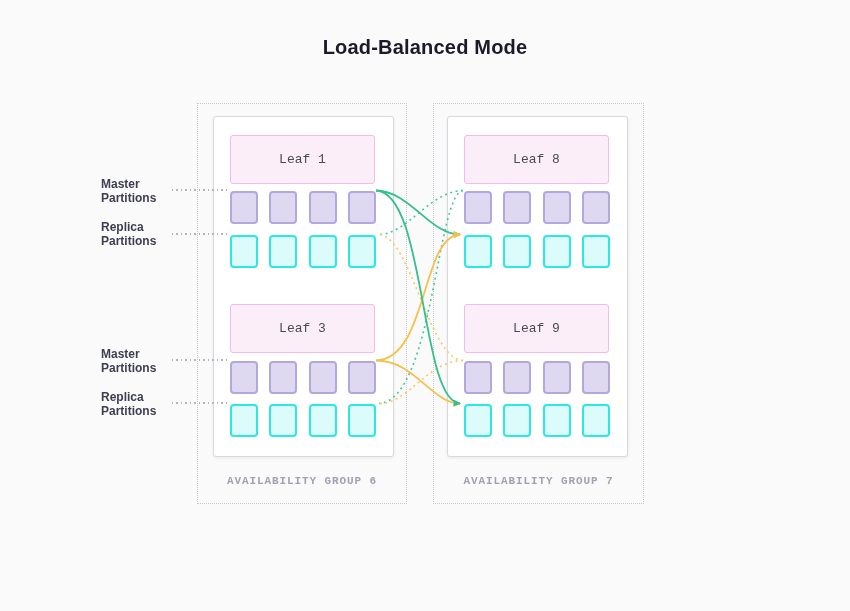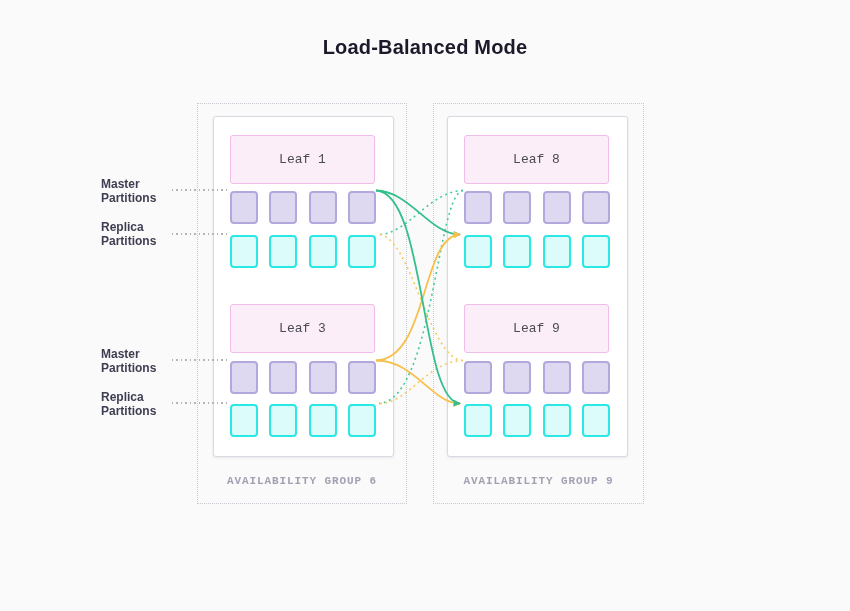--- a/index.html
+++ b/index.html
@@ -150,21 +150,21 @@
         <div class="sq master"></div>
         <div class="sq master"></div>
       </div>
       <div class="prow row-rb">
         <div class="sq replica"></div>
         <div class="sq replica"></div>
         <div class="sq replica"></div>
         <div class="sq replica"></div>
       </div>
     </div>
-    <div class="group-label">AVAILABILITY GROUP 9</div>
+    <div class="group-label">AVAILABILITY GROUP 7</div>
   </section>
 
   <svg class="connections" width="850" height="611" viewBox="0 0 850 611">
     <defs>
       <marker id="arrow-green" markerWidth="9" markerHeight="9" refX="6.5" refY="3.5" orient="auto" markerUnits="userSpaceOnUse">
         <path d="M0,0 L7.5,3.5 L0,7 Z" fill="#35bf8c"></path>
       </marker>
       <marker id="arrow-yellow" markerWidth="9" markerHeight="9" refX="6.5" refY="3.5" orient="auto" markerUnits="userSpaceOnUse">
         <path d="M0,0 L7.5,3.5 L0,7 Z" fill="#f7c04a"></path>
       </marker>

